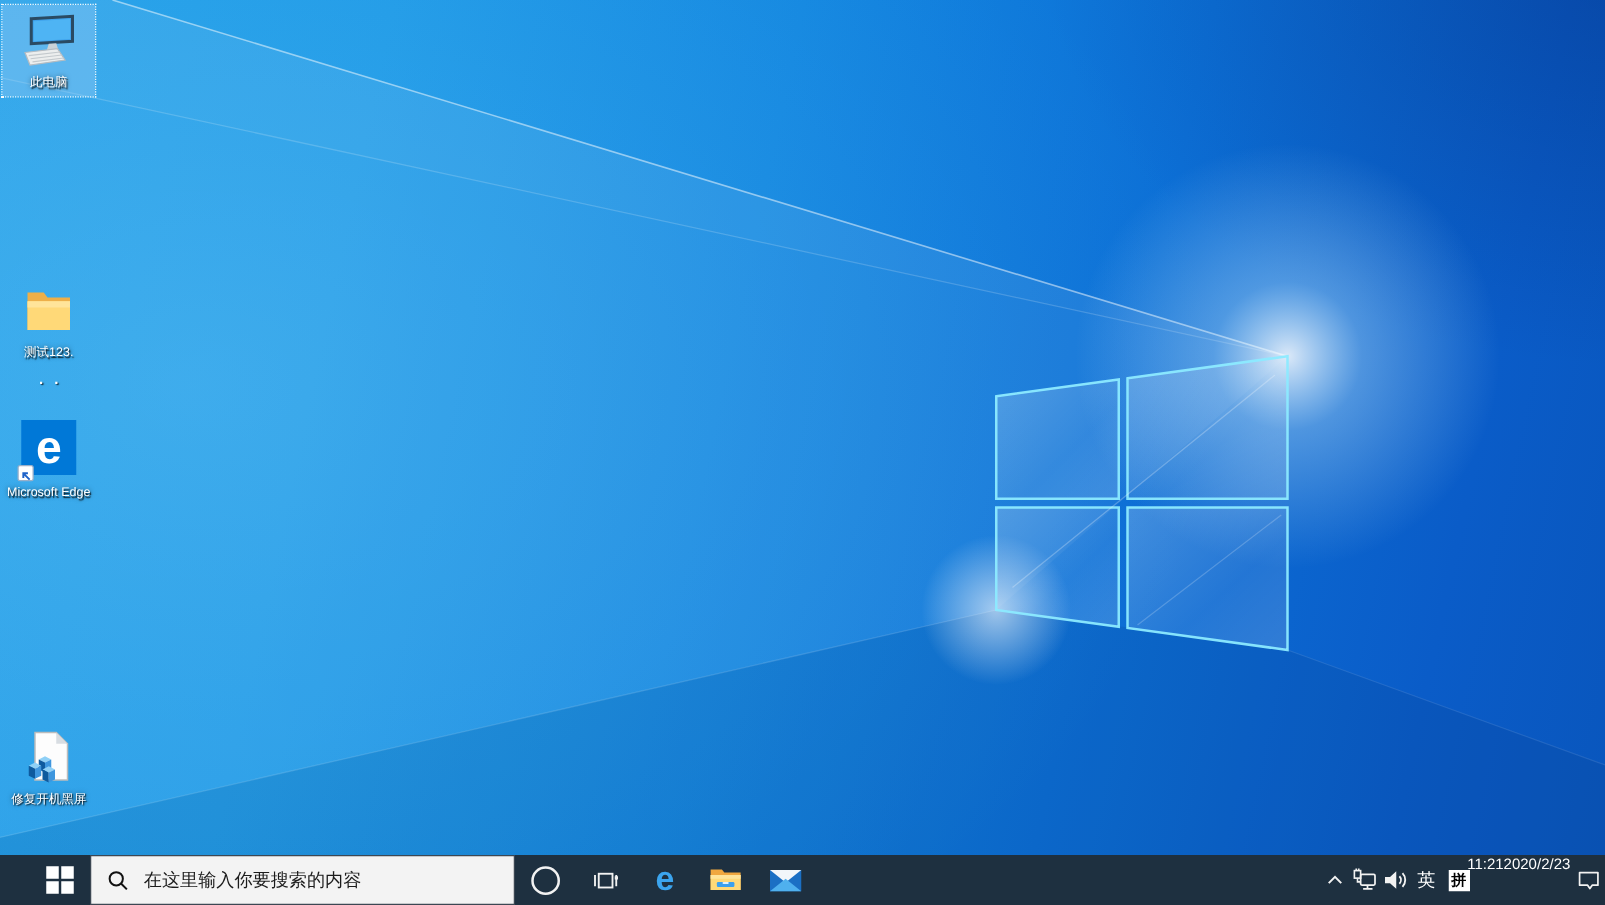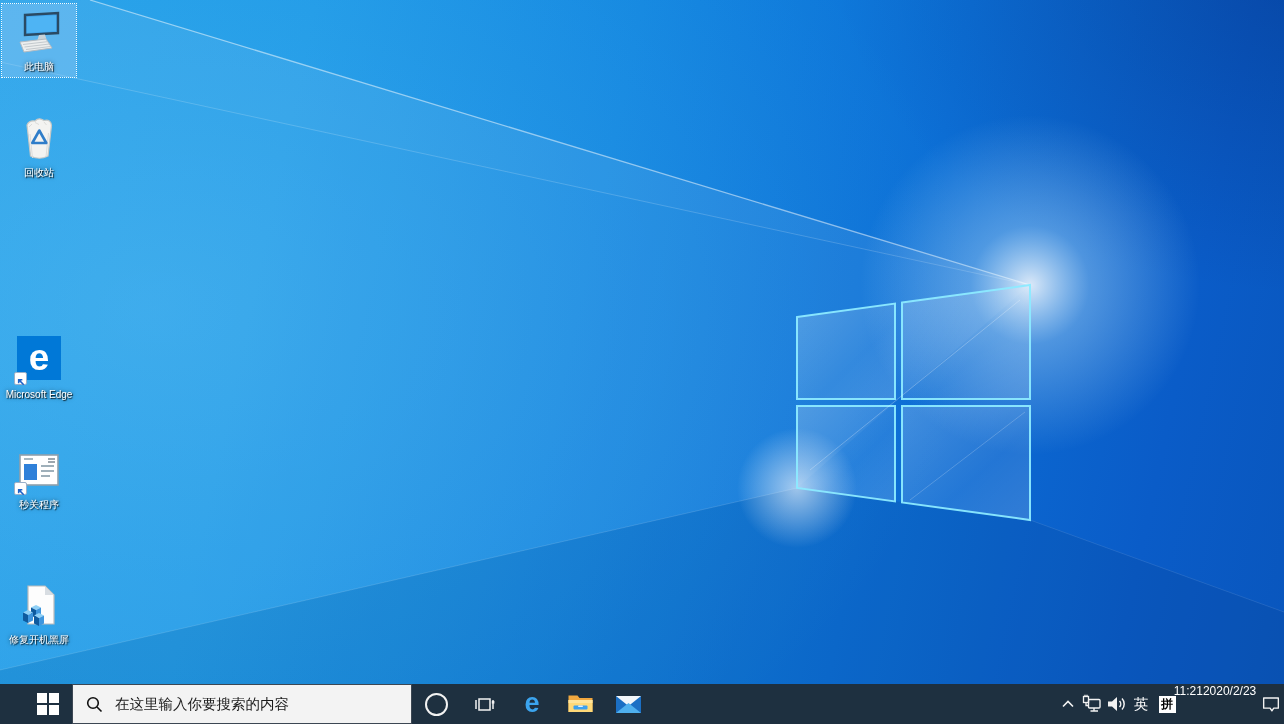--- a/index.html
+++ b/index.html
@@ -138,63 +138,47 @@
         <polygon points="24,27 30,26.6 32,33 22,33.6" fill="#c9d2d8"></polygon>
         <polygon points="5,34 31,31 37,40 9,44" fill="#eceeee" stroke="#b5bcc2" stroke-width="1"></polygon>
         <line x1="8" y1="36.5" x2="33" y2="33.6" stroke="#c3c9cd" stroke-width="1"></line>
         <line x1="9.5" y1="39" x2="34.5" y2="36" stroke="#c3c9cd" stroke-width="1"></line>
         <line x1="11" y1="41.5" x2="36" y2="38.4" stroke="#c3c9cd" stroke-width="1"></line>
       </svg>
     </div>
     <div class="icon-label">此电脑</div>
   </div>
 
-  <div class="desktop-icon" style="top:110px;">
+
+  <div class="desktop-icon" style="top:220px;">
     <div class="icon-art">
       <svg width="48" height="48" viewBox="0 0 48 48">
-        <path d="M12 11 q2 -5 8 -4 q4 -4 9 -0.5 q7 -1.5 7.5 5 L33 42 q-8.5 4.5 -17.5 0 Z" fill="#f3f3f1" stroke="#c6c8c6" stroke-width="1.2"></path>
-        <path d="M14 13 l3 -3 M20 8.5 l4 2 M29 8 l2.5 3 M15 20 l2.5 24 M33.5 19 l-2.5 24" stroke="#dcdcda" stroke-width="1" fill="none"></path>
-        <path d="M24.3 16.5 l7 12.5 h-14 Z" fill="none" stroke="#2f7dc9" stroke-width="2.6" stroke-linejoin="round"></path>
-      </svg>
-    </div>
-    <div class="icon-label">回收站</div>
-  </div>
-
+        <path d="M7 10 h13 l3 4 h18 v26 h-34 Z" fill="#edaf49"></path>
+        <path d="M7 17 h34 v23 h-34 Z" fill="#ffd978"></path>
+        <path d="M7 17 h34 v5 h-34 Z" fill="#ffe49a"></path>
+      </svg>
+    </div>
+    <div class="icon-label">测试123.</div>
+    <div class="icon-label-dots">..</div>
+  </div>
 
   <div class="desktop-icon" style="top:330px;">
     <div class="icon-art">
       <div class="edge-tile">
           <span>e</span>
         </div>
       <div class="shortcut-overlay">
         <svg width="11" height="11" viewBox="0 0 12 12">
           <path d="M9.5 9.5 L4 4 M4 8 V4 H8" stroke="#1e62c8" stroke-width="1.7" fill="none"></path>
         </svg>
       </div>
     </div>
     <div class="icon-label">Microsoft Edge</div>
   </div>
 
-  <div class="desktop-icon" style="top:442px;">
-    <div class="icon-art">
-      <svg width="48" height="48" viewBox="0 0 48 48">
-        <rect x="5" y="9" width="38" height="30" fill="#ffffff" stroke="#8fa0ac" stroke-width="1.6"></rect>
-        <path d="M33 13 h7 M33 16 h7" stroke="#7e8b94" stroke-width="1.4"></path>
-        <path d="M9 13 h9" stroke="#9fb0ba" stroke-width="1.8"></path>
-        <rect x="9" y="18" width="13" height="16" fill="#2f80d9"></rect>
-        <path d="M26 20 h13 M26 25 h13 M26 30 h9" stroke="#9fb0ba" stroke-width="2"></path>
-      </svg>
-      <div class="shortcut-overlay">
-        <svg width="11" height="11" viewBox="0 0 12 12">
-          <path d="M9.5 9.5 L4 4 M4 8 V4 H8" stroke="#1e62c8" stroke-width="1.7" fill="none"></path>
-        </svg>
-      </div>
-    </div>
-    <div class="icon-label">秒关程序</div>
-  </div>
 
   <div class="desktop-icon" style="top:577px;">
     <div class="icon-art">
       <svg width="48" height="48" viewBox="0 0 48 48">
         <path d="M13 5 h17 l9 9 v29 h-26 Z" fill="#fdfdfd" stroke="#bcbcbc" stroke-width="1.2"></path>
         <path d="M30 5 v9 h9 Z" fill="#d8dde2"></path>
         <g>
           <polygon points="16,26.5 21,24 26,26.5 21,29" fill="#8fd0f6"></polygon>
           <polygon points="16,26.5 21,29 21,37 16,34.5" fill="#0e5a9e"></polygon>
           <polygon points="21,29 26,26.5 26,34.5 21,37" fill="#3e96de"></polygon>

